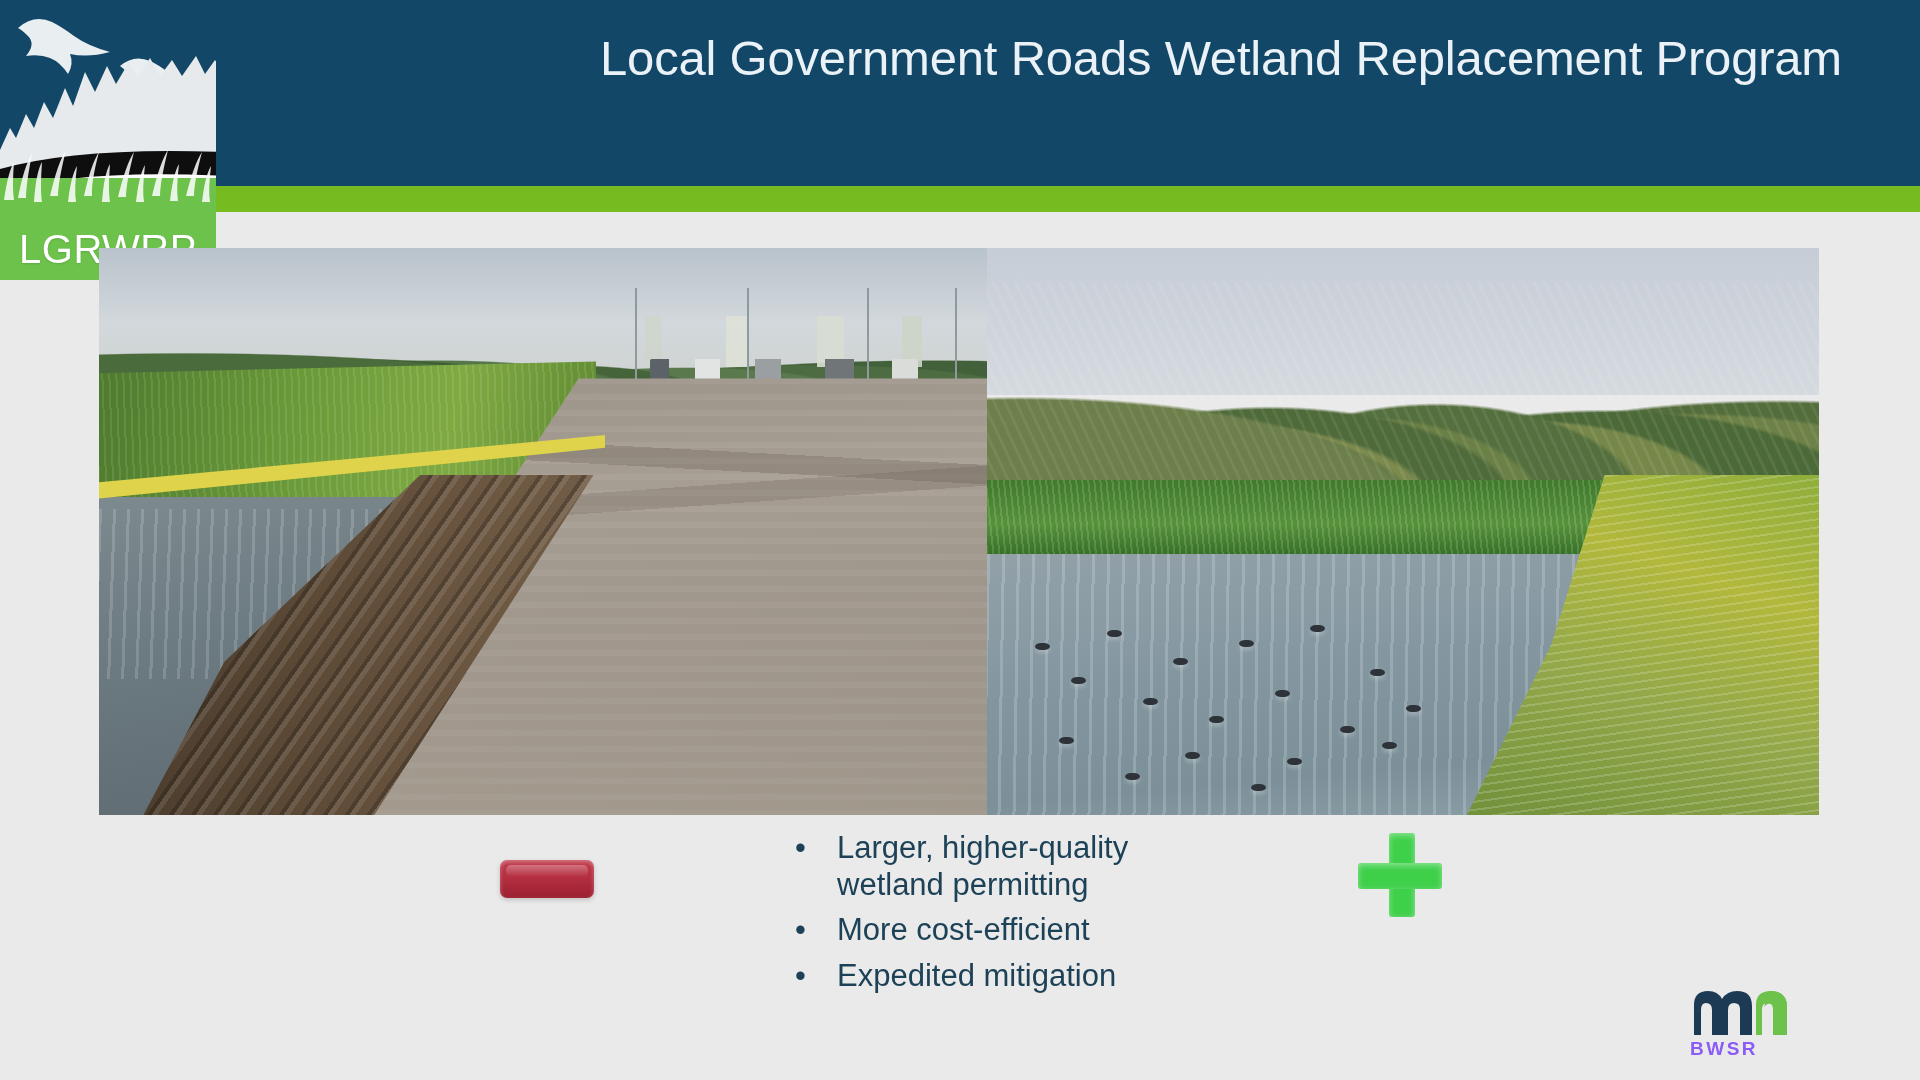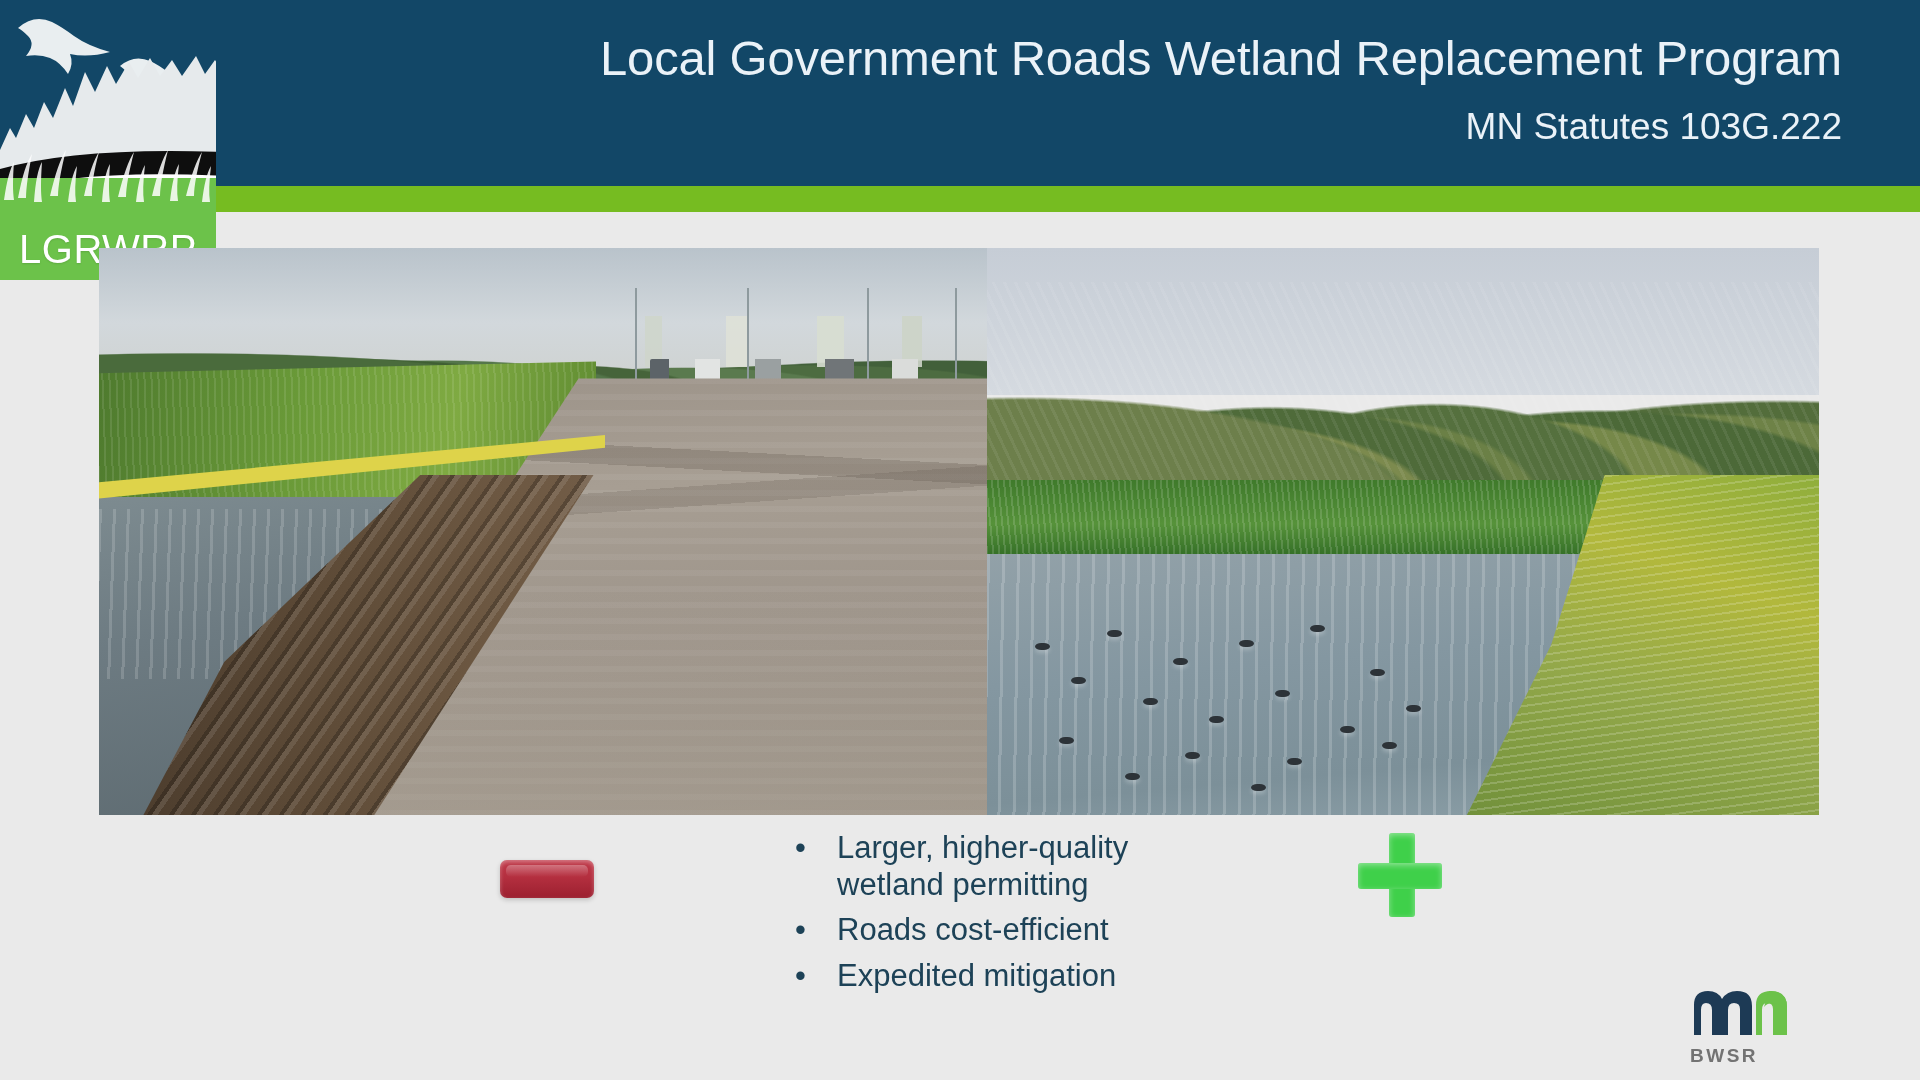--- a/index.html
+++ b/index.html
@@ -246,30 +246,29 @@
     font-size:31px; line-height:1.18;
   }
   .bullet .txt{ flex:1; }
 
   
   .bwsr{
     position:absolute; left:1690px; top:985px; width:120px; height:82px;
   }
   .bwsr svg{ display:block; }
   .bwsr-label{
-    margin-top:8px; font-size:19px; font-weight:bold;
-    color:#737373; letter-spacing:2.5px;
+    margin-top:1px; font-size:19px; font-weight:bold;
+    color:#8b5cf6; letter-spacing:2.5px;
   }
 </style>
 </head>
 <body>
 
 <div class="header">
   <div class="header-title">Local Government Roads Wetland Replacement Program</div>
-  <div class="header-subtitle">MN Statutes 103G.222</div>
 </div>
 <div class="accent-bar"></div>
 
 <div class="logo">
   <svg viewBox="0 0 216 280" aria-hidden="true">
     <rect x="0" y="0" width="216" height="200" fill="#124767"></rect>
 
     <g fill="#e9eef0">
       <path d="M18 28 q16 -14 34 -6 q10 5 22 14 q14 10 36 16 q-22 6 -40 2 q4 10 -2 20 q-8 -12 -18 -16 q-10 -4 -24 -2 q10 -12 2 -20 q-6 -6 -10 -8z"></path>
       <path d="M120 66 q14 -12 30 -5 q9 4 19 12 q13 9 33 14 q-20 6 -36 2 q4 9 -2 18 q-7 -11 -16 -14 q-9 -4 -22 -2 q9 -11 2 -18 q-5 -5 -8 -7z"></path>
@@ -360,21 +359,21 @@
 
 <div class="minus-icon"></div>
 
 <div class="bullets">
   <div class="bullet">
     <span class="dot">•</span>
     <span class="txt">Larger, higher-quality wetland permitting</span>
   </div>
   <div class="bullet">
     <span class="dot">•</span>
-    <span class="txt">Roads cost-efficient</span>
+    <span class="txt">More cost-efficient</span>
   </div>
   <div class="bullet">
     <span class="dot">•</span>
     <span class="txt">Expedited mitigation</span>
   </div>
 </div>
 
 <div class="plus-icon">
   <i class="v"></i>
   <i class="h"></i>

